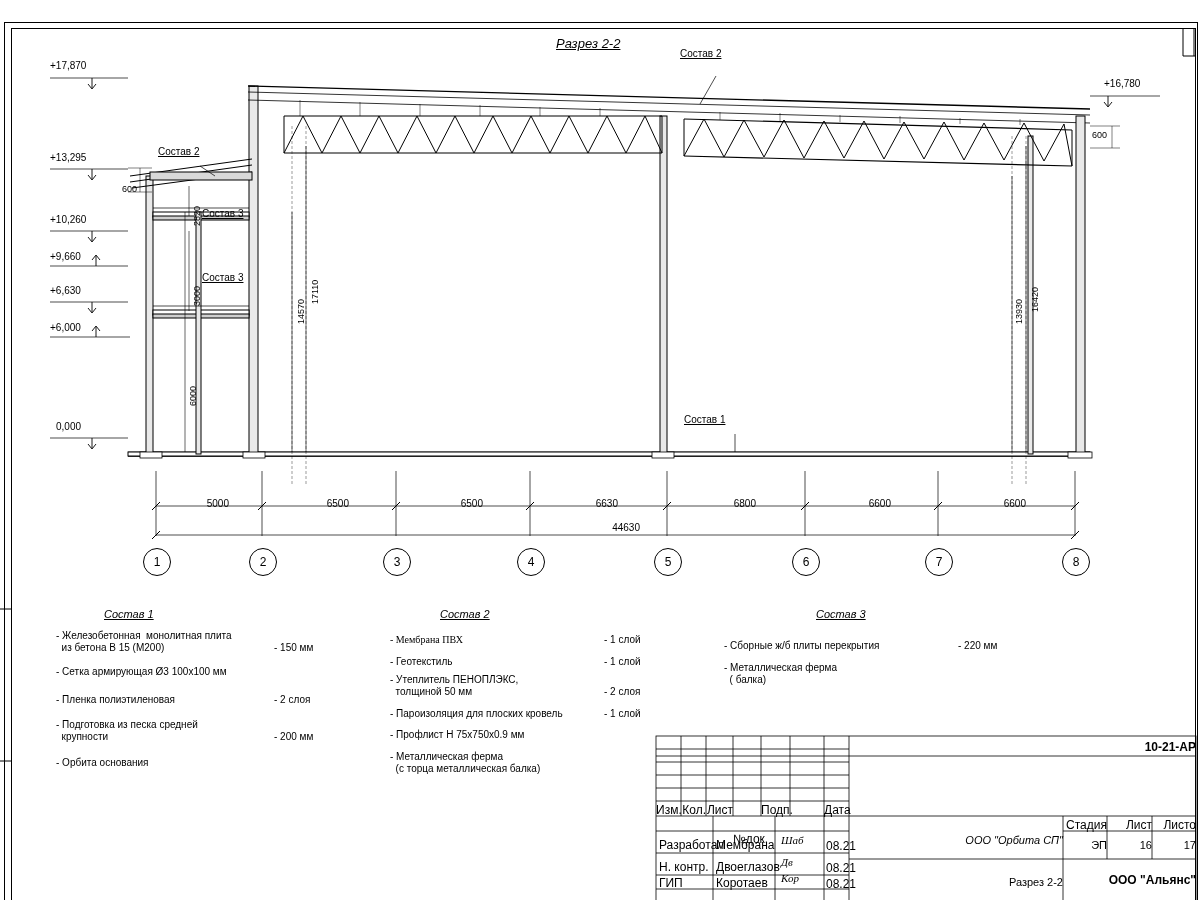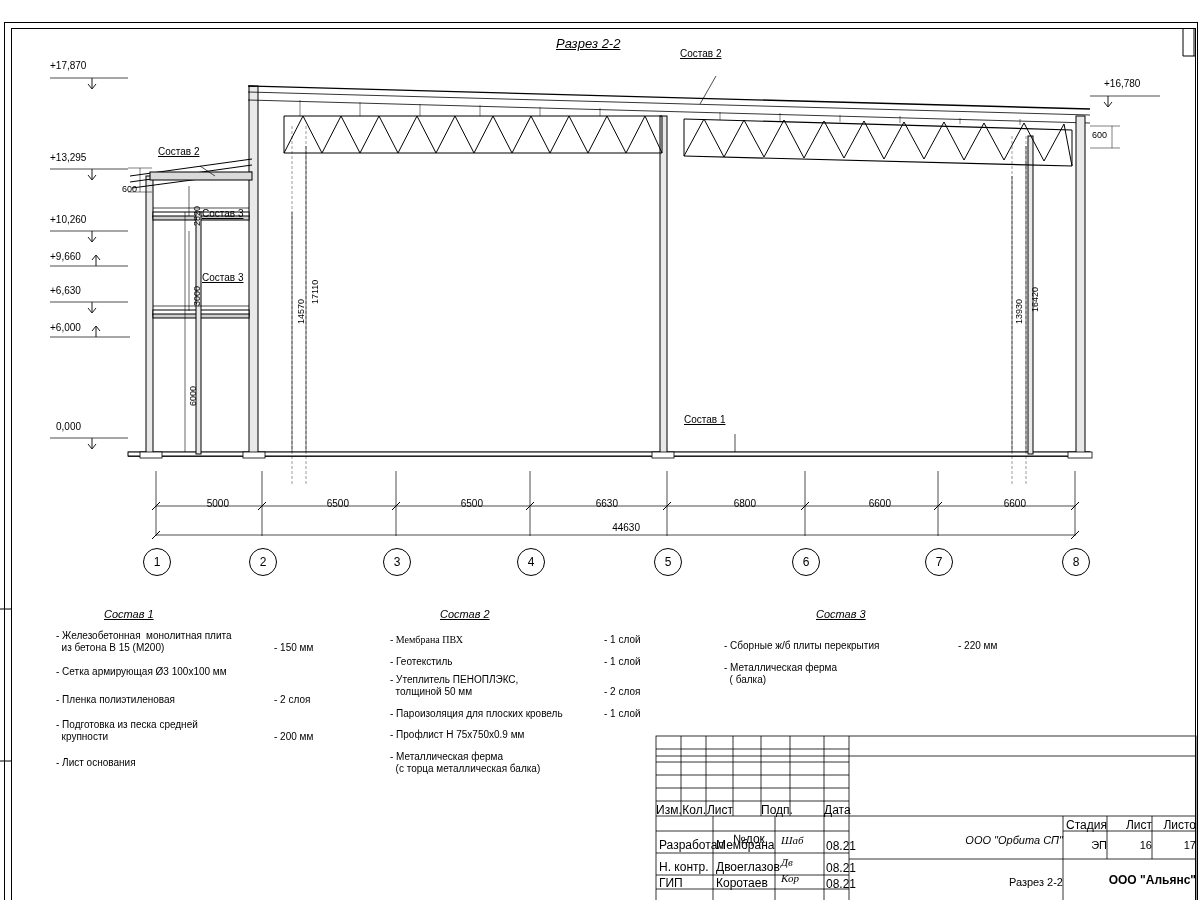--- a/index.html
+++ b/index.html
@@ -238,21 +238,21 @@
   <div class="t" style="left: 56px; top: 614px; white-space: pre;">- Железобетонная  монолитная плита
   из бетона B 15 (M200)</div>
   <div class="t" style="left:274px;top:626px;">- 150 мм</div>
   <div class="t" style="left: 56px; top: 650px; white-space: pre;">- Сетка армирующая Ø3 100x100 мм</div>
   <div class="t" style="left:274px;top:650px;"></div>
   <div class="t" style="left: 56px; top: 678px; white-space: pre;">- Пленка полиэтиленовая</div>
   <div class="t" style="left:274px;top:678px;">- 2 слоя</div>
   <div class="t" style="left: 56px; top: 703px; white-space: pre;">- Подготовка из песка средней
   крупности</div>
   <div class="t" style="left:274px;top:715px;text-align:right;">- 200 мм</div>
-  <div class="t" style="left: 56px; top: 741px; white-space: pre;">- Лист основания</div>
+  <div class="t" style="left: 56px; top: 741px; white-space: pre;">- Орбита основания</div>
   <div class="t" style="left:274px;top:741px;"></div>
 
   <div class="t it u" style="left:440px;top:592px;font-size:11px;">Состав 2</div>
   <div class="t" style="left: 390px; top: 618px; white-space: pre; font-family: Liberation Serif, serif;">- Мембрана ПВХ</div>
   <div class="t" style="left:604px;top:618px;">- 1 слой</div>
   <div class="t" style="left: 390px; top: 640px; white-space: pre;">- Геотекстиль</div>
   <div class="t" style="left:604px;top:640px;">- 1 слой</div>
   <div class="t" style="left: 390px; top: 658px; white-space: pre;">- Утеплитель ПЕНОПЛЭКС,
   толщиной 50 мм</div>
   <div class="t" style="left:604px;top:670px;">- 2 слоя</div>
@@ -304,20 +304,21 @@
       <line x1="1063" y1="815" x2="1196" y2="815"></line>
       <line x1="1107" y1="800" x2="1107" y2="815"></line>
       <line x1="1152" y1="800" x2="1152" y2="815"></line>
       <line x1="1107" y1="815" x2="1107" y2="843"></line>
       <line x1="1152" y1="815" x2="1152" y2="843"></line>
       <line x1="1063" y1="843" x2="1196" y2="843"></line>
       <line x1="849" y1="843" x2="1063" y2="843"></line>
     </g>
   </svg>
 
+  <div class="t b c" style="left:849px;top:725px;width:347px;font-size:12px;">10-21-АР</div>
 
   <div class="t xs c" style="left:656px;top:788px;width:25px;">Изм.</div>
   <div class="t xs c" style="left:681px;top:788px;width:25px;">Кол.</div>
   <div class="t xs c" style="left:706px;top:788px;width:27px;">Лист</div>
   <div class="t xs c" style="left:733px;top:788px;width:28px;margin-top:29px;">№док.</div>
   <div class="t xs c" style="left:761px;top:788px;width:29px;">Подп.</div>
   <div class="t xs c" style="left:824px;top:788px;width:25px;">Дата</div>
 
   <div class="t xs" style="left:659px;top:823px;">Разработал</div>
   <div class="t xs" style="left:716px;top:823px;">Мембрана</div>

